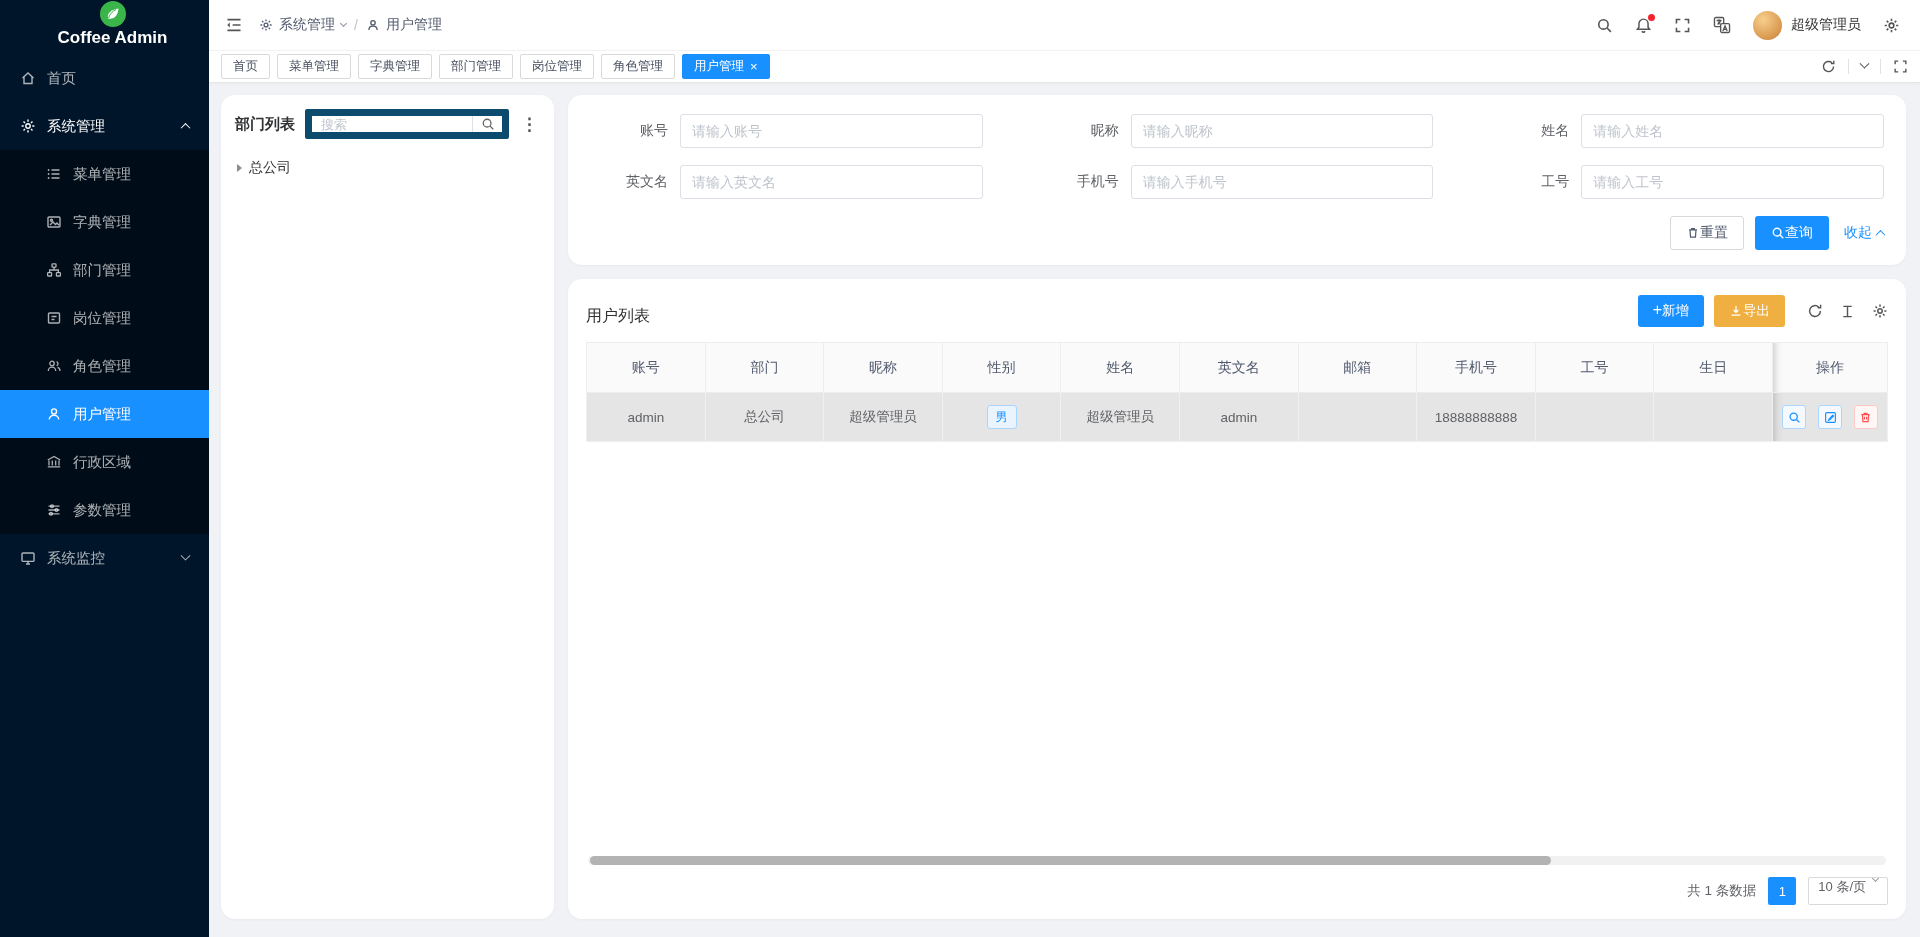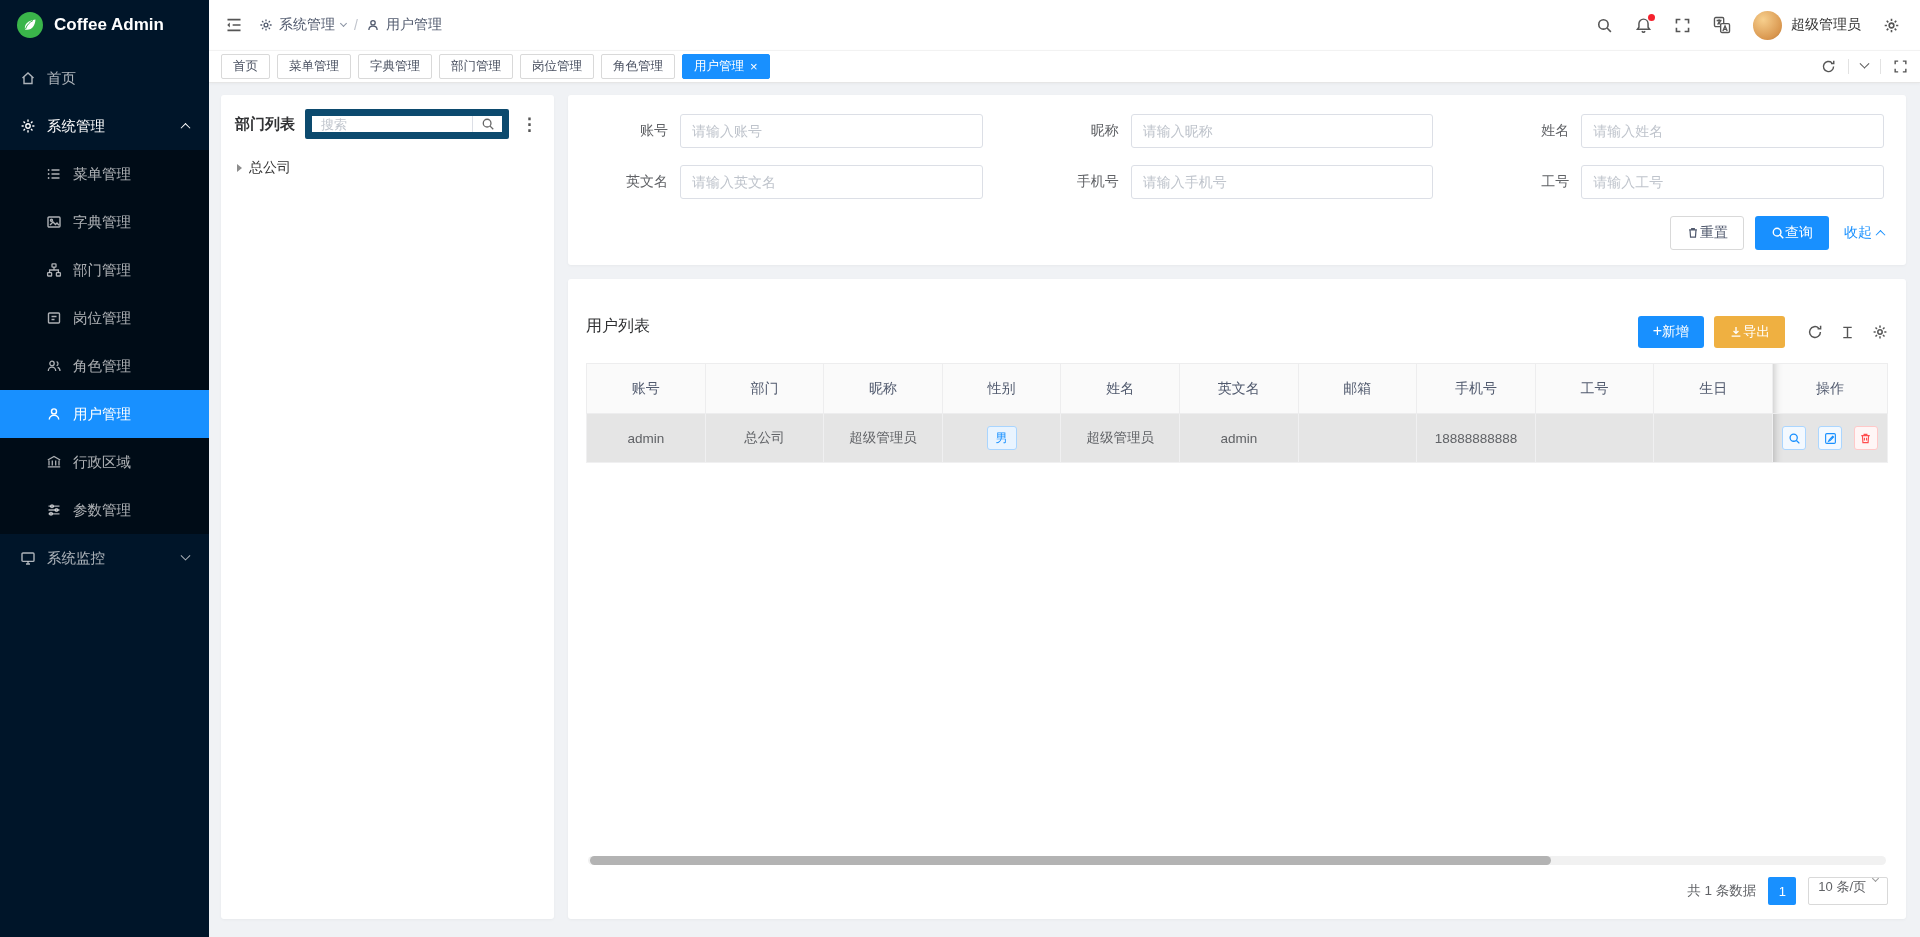--- a/index.html
+++ b/index.html
@@ -6,21 +6,21 @@
   html,body { margin:0; padding:0; }
   body {
     width:1920px; height:937px; overflow:hidden;
     font-family:"Liberation Sans", sans-serif;
     background:#f0f2f5; color:#333;
   }
   .app { display:flex; width:100%; height:100%; }
 
   
   .sidebar { width:209px; flex-shrink:0; background:#001529; color:rgba(255,255,255,.68); display:flex; flex-direction:column; }
-  .logo { height:50px; display:flex; align-items:center; gap:10px; padding-left:16px; color:#fff; font-weight:bold; font-size:17px; flex-shrink:0; }
+  .logo { height:50px; display:flex; align-items:center; gap:0; padding-left:16px; color:#fff; font-weight:bold; font-size:17px; flex-shrink:0;flex-direction:column; }
   .menu { flex:1; overflow:hidden; padding-top:4px; }
   .menu-item { height:48px; display:flex; align-items:center; gap:11px; padding:0 20px; font-size:14.5px; cursor:pointer; }
   .menu-item .mi-icon { width:16px; height:16px; flex-shrink:0; display:inline-flex; }
   .menu-item .chev { margin-left:auto; }
   .submenu { background:#000c17; }
   .submenu .menu-item { padding-left:46px; }
   .menu-item.active { background:#1890ff; color:#fff; }
   .group-open { color:#fff; }
   .chev { display:inline-block; width:7px; height:7px; border-right:1.6px solid currentColor; border-bottom:1.6px solid currentColor; }
   .chev.up { transform:rotate(-135deg) translate(-1px,-1px); }
@@ -44,21 +44,21 @@
   
   .tabbar { height:33px; background:#fff; border-top:1px solid #f2f2f2; border-bottom:1px solid #e6e6e6; display:flex; align-items:center; padding:0 12px; gap:7px; flex-shrink:0; box-shadow:0 1px 3px rgba(0,0,0,.04); }
   .tab { height:25px; padding:0 11px; border:1px solid #d9d9d9; border-radius:2px; display:inline-flex; align-items:center; gap:6px; font-size:12.5px; color:#495060; background:#fff; cursor:pointer; white-space:nowrap; }
   .tab.active { background:#1890ff; border-color:#1890ff; color:#fff; }
   .tab-close { font-size:13px; line-height:1; }
   .tabbar-right { margin-left:auto; display:flex; align-items:center; gap:12px; color:#595959; }
   .vdiv { width:1px; height:15px; background:#e2e2e2; }
 
   
   .content { flex:1; display:flex; padding:12px 14px 18px 12px; gap:14px; min-height:0; }
-  .card { background:#fff; border-radius:3px; box-shadow:0 1px 3px rgba(0,0,0,.04); }
+  .card { background:#fff; border-radius:14px; box-shadow:0 1px 3px rgba(0,0,0,.04); }
 
   
   .dept-card { width:333px; flex-shrink:0; padding:14px; display:flex; flex-direction:column; }
   .dept-head { display:flex; align-items:center; gap:10px; }
   .dept-title { font-size:15px; color:#303133; font-weight:600; white-space:nowrap; }
   .search-group { flex:1; display:flex; align-items:stretch; border:7px solid #0c4a6e; border-radius:2px; height:30px; overflow:hidden; }
   .search-group input { flex:1; border:none; outline:none; padding:0 9px; font-size:13px; color:#333; min-width:0; }
   .search-group .sg-btn { width:30px; display:flex; align-items:center; justify-content:center; border-left:1px solid #dcdfe6; color:#666; cursor:pointer; background:#fff; }
   .dots-btn { font-size:17px; color:#555; cursor:pointer; padding:0 2px; font-weight:bold; }
   .tree { margin-top:15px; font-size:14px; color:#333; }
@@ -76,21 +76,21 @@
   input::placeholder { color:#bfc4cc; }
   .filter-actions { display:flex; justify-content:flex-end; align-items:center; gap:11px; margin-top:17px; }
   .btn { height:34px; padding:0 15px; border-radius:3px; font-size:14px; display:inline-flex; align-items:center; cursor:pointer; border:1px solid transparent; white-space:nowrap; }
   .btn-default { background:#fff; border-color:#d9d9d9; color:#515a6e; }
   .btn-primary { background:#1890ff; color:#fff; }
   .btn-warning { background:#efb041; color:#fff; }
   .link-collapse { color:#1890ff; font-size:14px; display:inline-flex; align-items:center; gap:5px; cursor:pointer; margin-left:4px; }
 
   
   .table-card { flex:1; padding:16px 18px 14px; display:flex; flex-direction:column; min-height:0; }
-  .table-head { display:flex; align-items:flex-start; margin-bottom:15px; flex-shrink:0;margin-top:21px; }
+  .table-head { display:flex; align-items:flex-end; margin-bottom:15px; flex-shrink:0; }
   .table-title { font-size:16px; color:#303133; }
   .table-actions { margin-left:auto; display:flex; align-items:center; gap:10px; }
   .btn-sm { height:32px; padding:0 14px; font-size:13.5px; }
   .plus-glyph { font-size:16px; line-height:1; margin-top:-2px; }
   .tool-icons { display:flex; align-items:center; gap:17px; margin-left:12px; color:#57606a; }
 
   table { width:100%; border-collapse:collapse; table-layout:fixed; flex-shrink:0; }
   th { background:#fafafa; font-weight:400; color:#515a6e; font-size:14px; height:50px; border:1px solid #ededee; text-align:center; }
   td { height:49px; font-size:13.5px; color:#606266; border:1px solid #f0f0f1; text-align:center; background:#e5e5e5; }
   th.ops-col, td.ops-col { box-shadow:inset 12px 0 10px -12px rgba(0,0,0,.28); }

